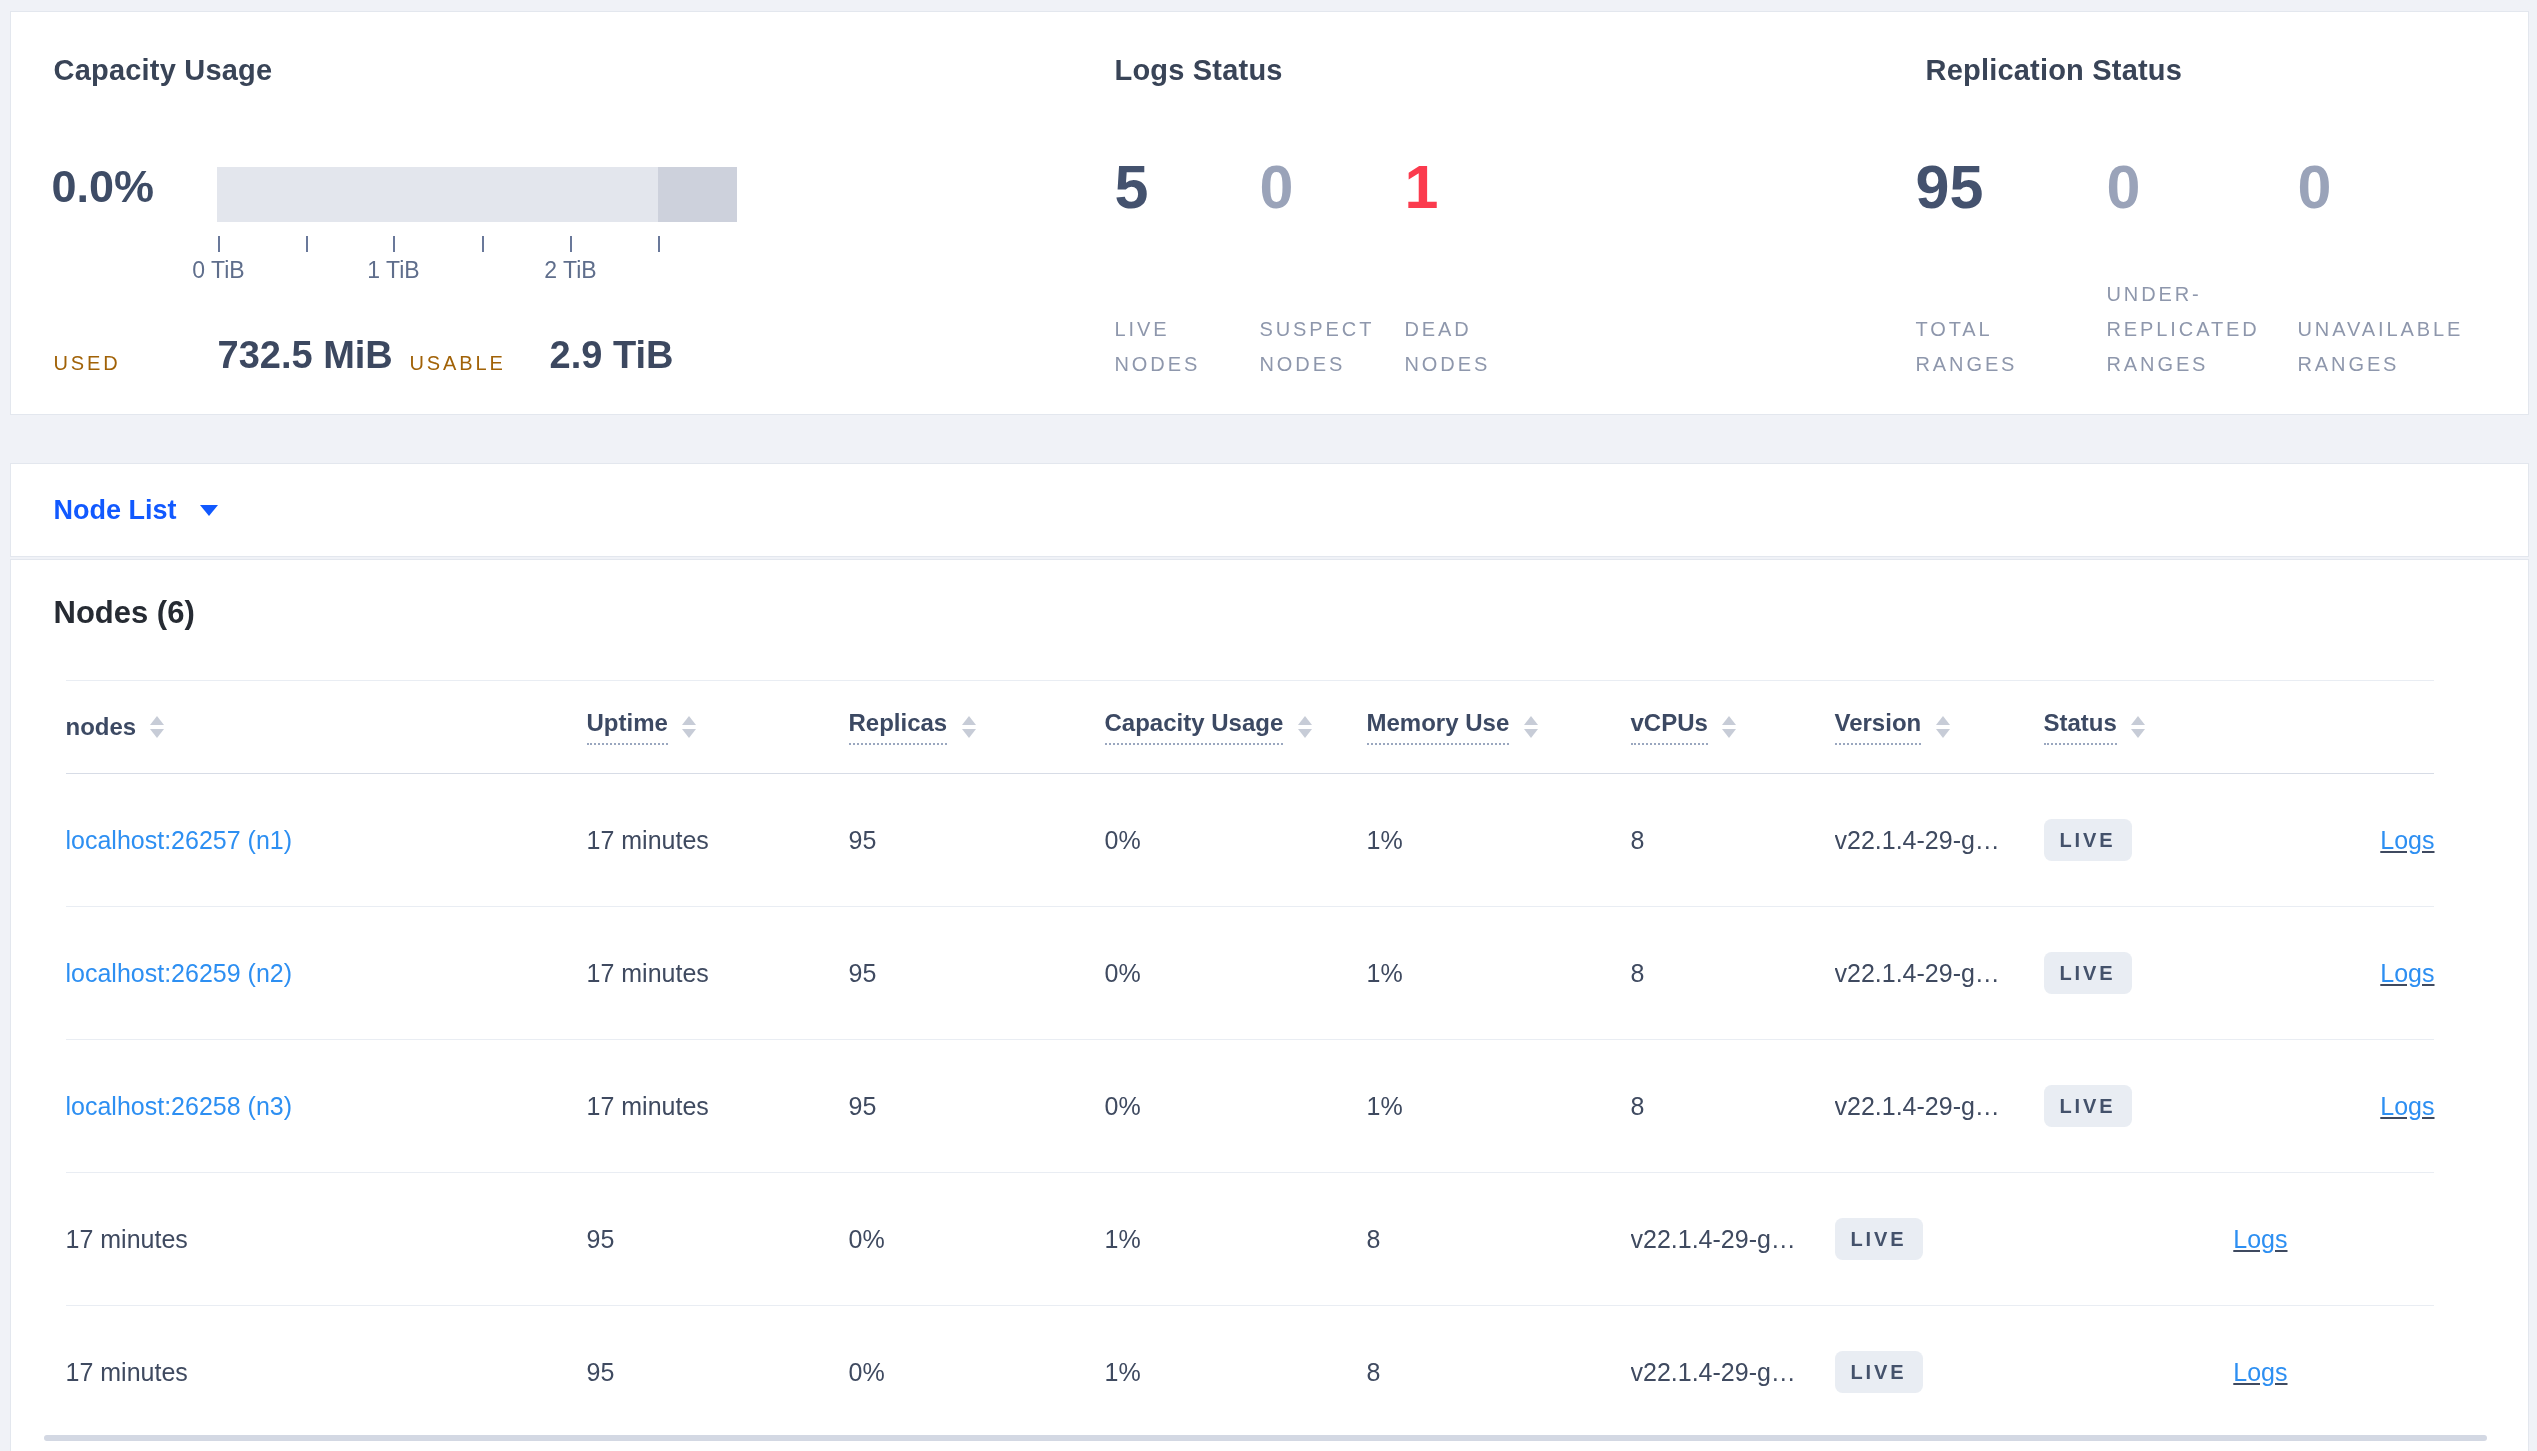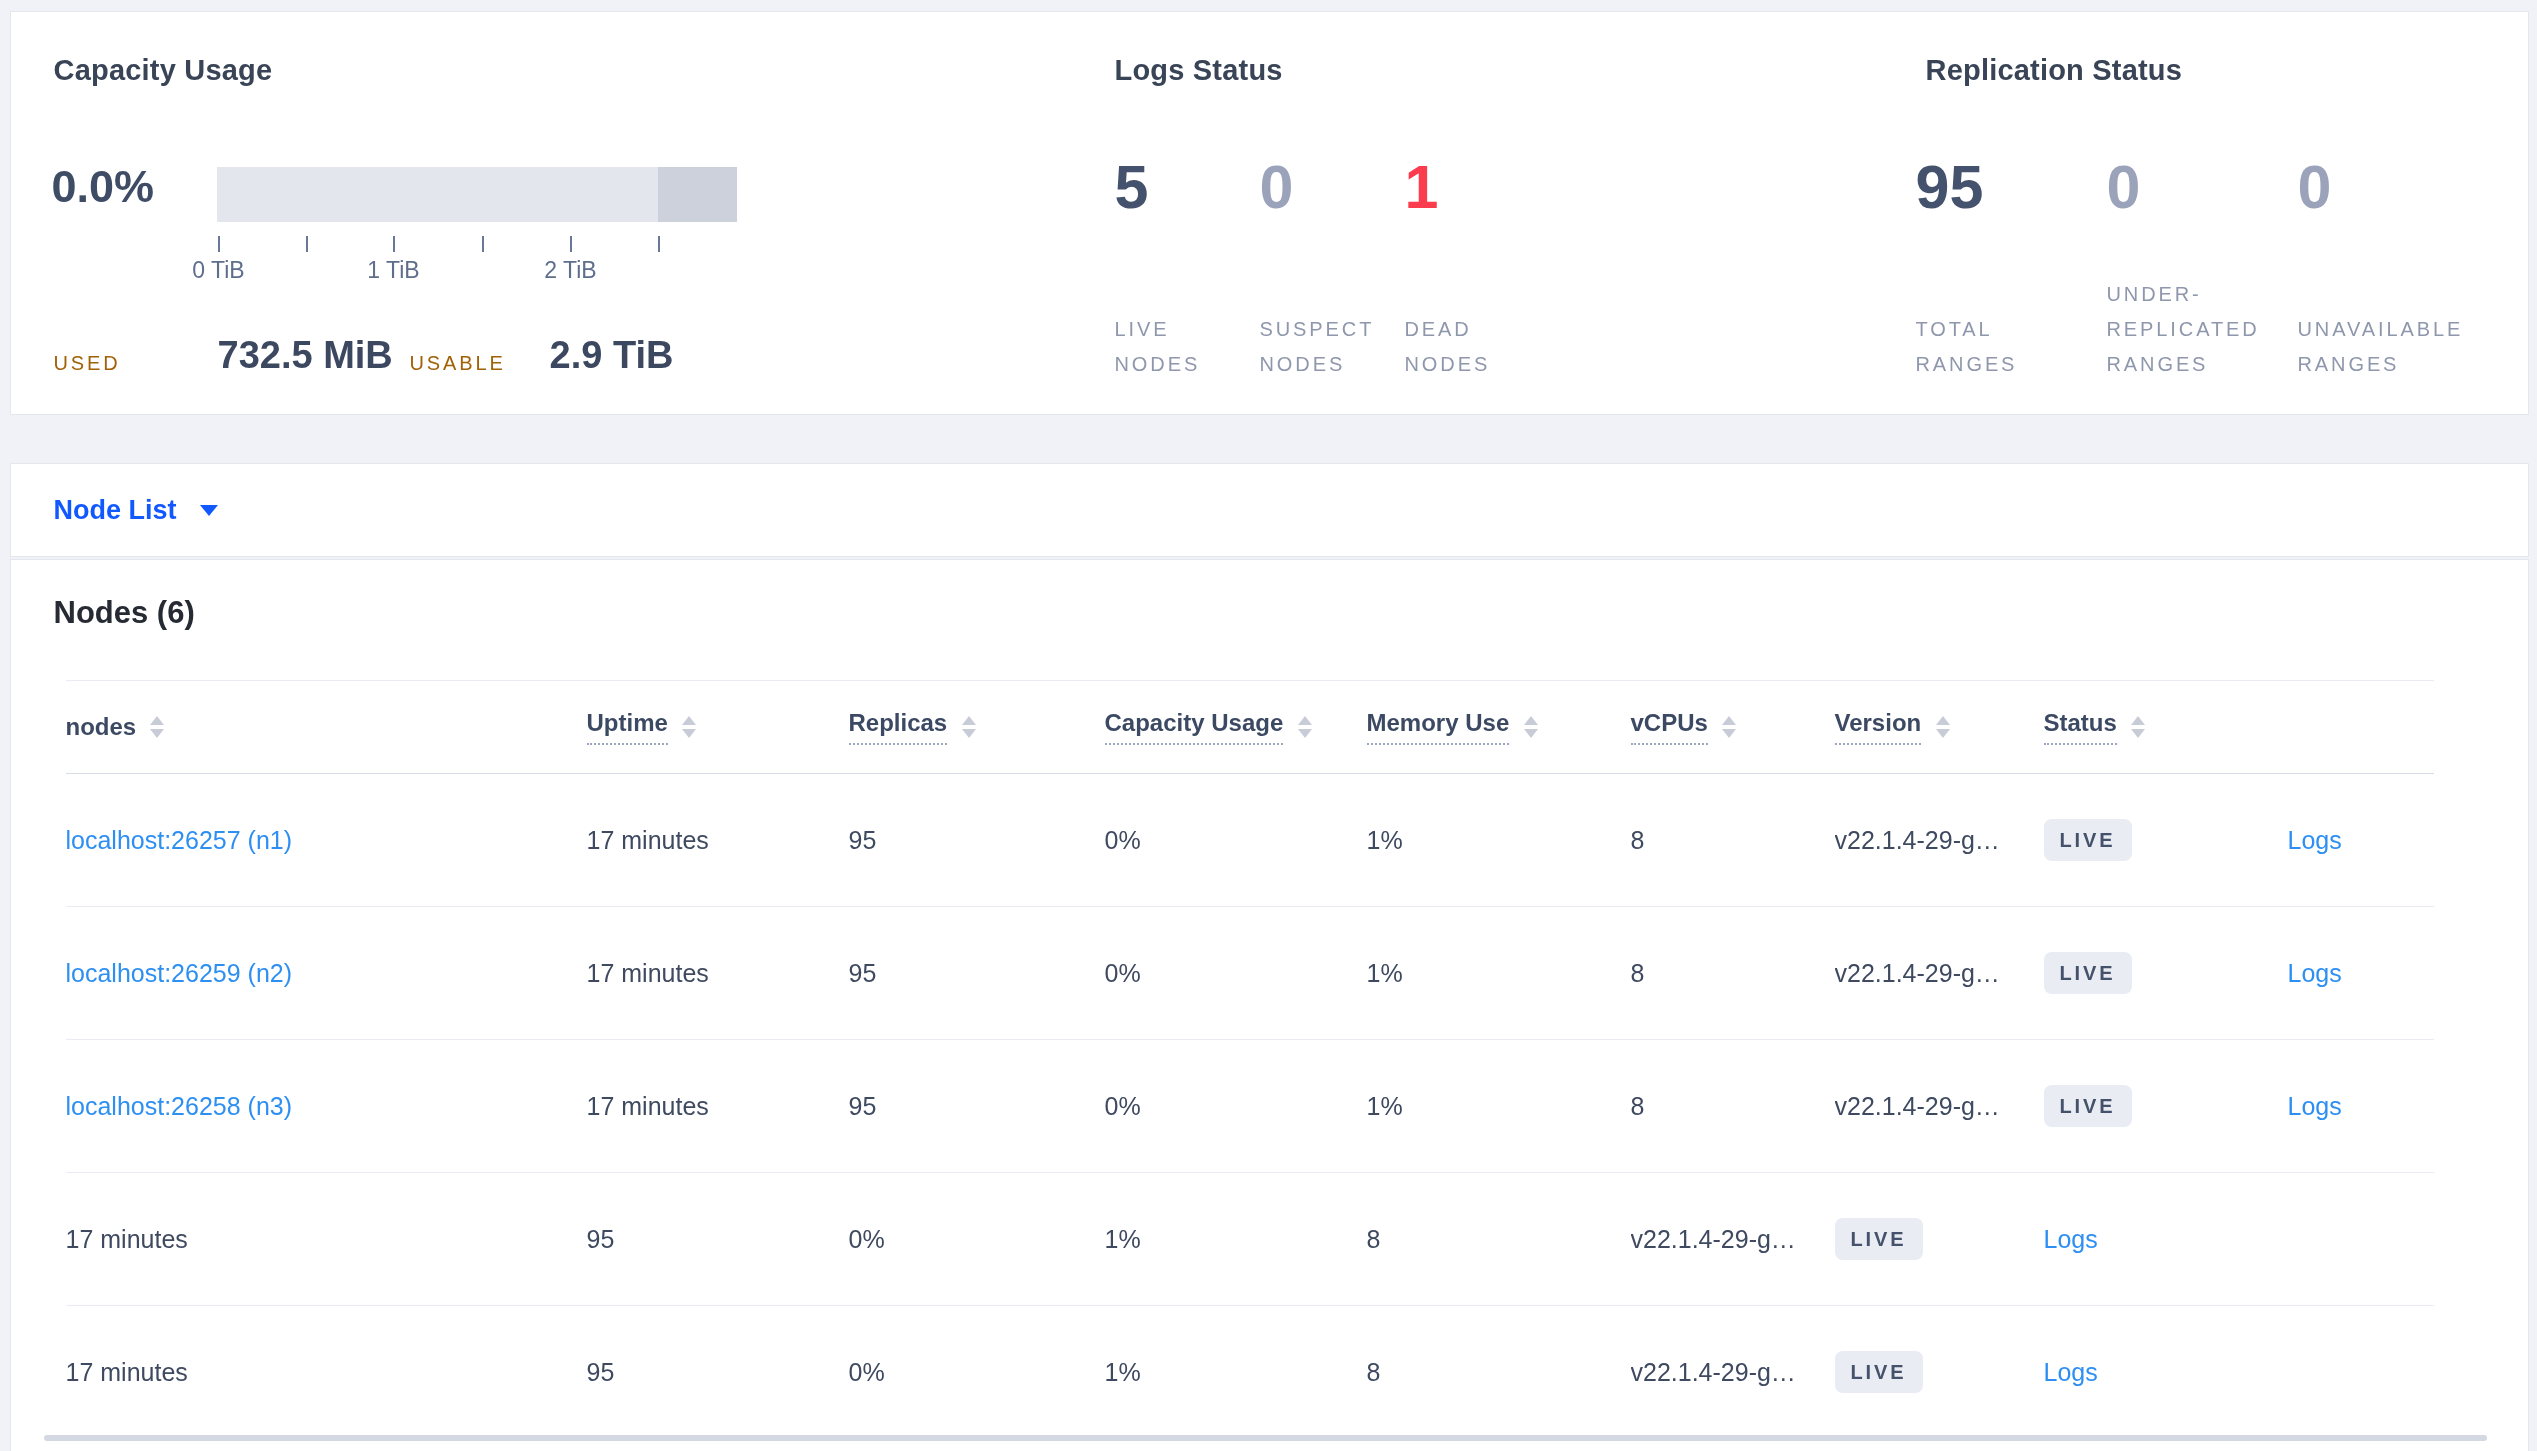--- a/index.html
+++ b/index.html
@@ -101,21 +101,21 @@
   .th-label { font-size: 24px; font-weight: 600; color: #3c4963; white-space: nowrap; }
   .th-label.underlined { border-bottom: 2.9px dotted #9aa7bf; padding-bottom: 5.7px; }
   .sort-icon { display: inline-flex; flex-direction: column; gap: 3.8px; }
   .sort-icon i { display: block; width: 0; height: 0;
     border-left: 7.6px solid transparent; border-right: 7.6px solid transparent; }
   .sort-icon .tri-up { border-bottom: 9.5px solid #c7ccd7; }
   .sort-icon .tri-down { border-top: 9.5px solid #c7ccd7; }
   .td { font-size: 25px; color: #3f4a60; white-space: nowrap; overflow: hidden; }
   .td a { text-decoration: none; }
   .node-link, .logs-link { color: #2d8ff2; font-size: 25px; cursor: pointer; }
-  .td.logs { text-align: left; }
+  .td.logs { text-align: right; text-decoration: underline; }
   .badge {
     display: inline-block; background: #e9edf3; border-radius: 7.6px;
     padding: 9.5px 16px; font-size: 20px; font-weight: 700;
     letter-spacing: 2.9px; color: #44526b;
   }
   .hscrollbar {
     position: absolute; left: 33px; top: 875px; width: 2443px; height: 5.7px;
     background: #d3d8e3; border-radius: 2.9px;
   }
 </style>

